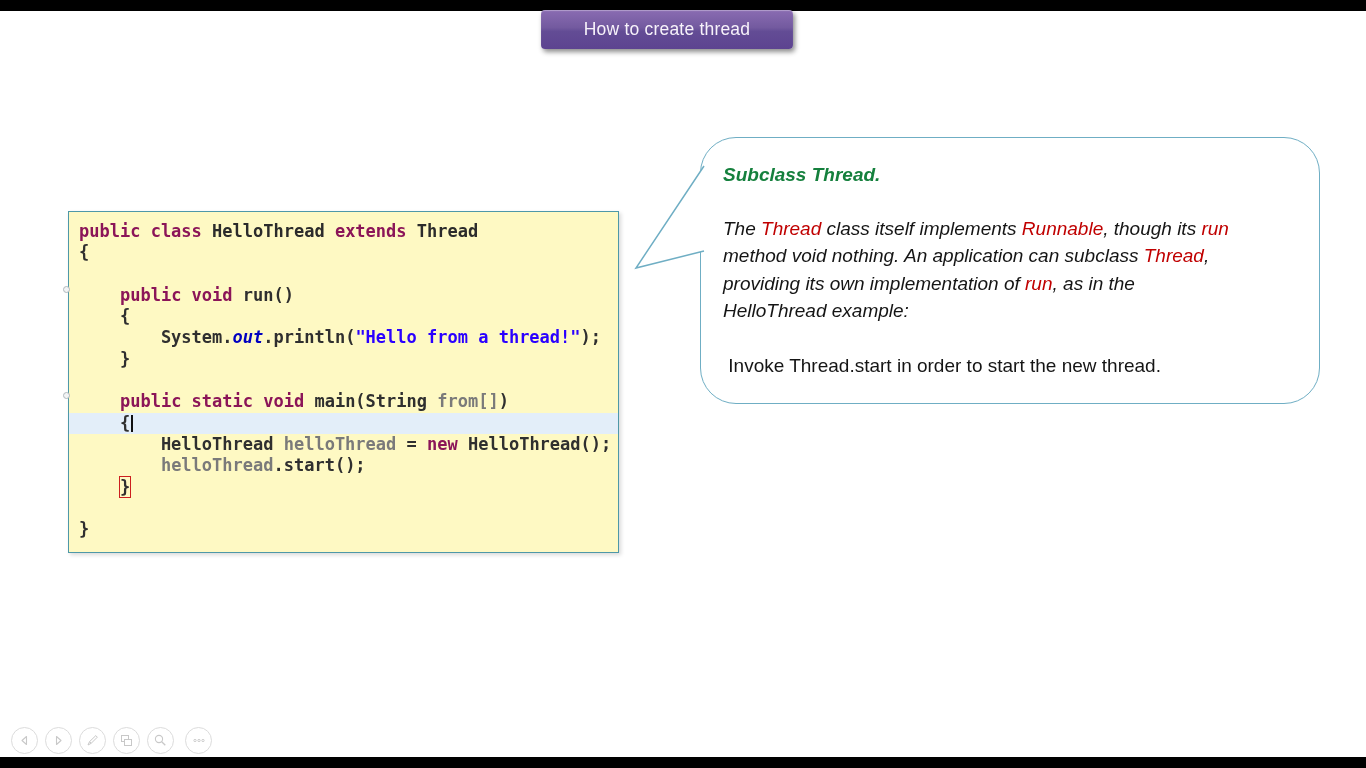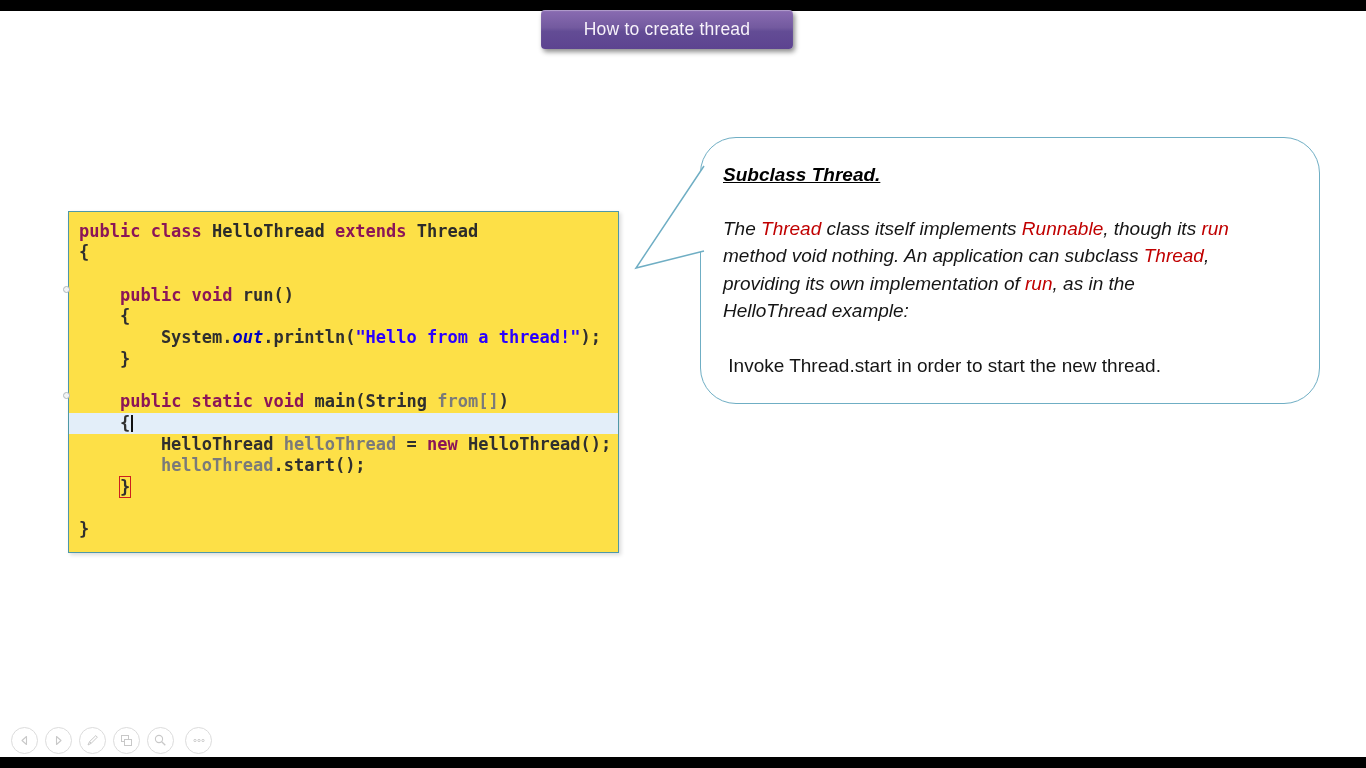--- a/index.html
+++ b/index.html
@@ -12,42 +12,42 @@
 
   
   .title-banner { position:absolute; left:535px; top:10px; width:252px; height:39px;
     background:linear-gradient(180deg,#8a6cb2 0%,#735a9f 45%,#634c95 55%,#5d4390 100%);
     border-radius:4px; box-shadow:2px 3px 5px rgba(0,0,0,0.45), inset 0 1px 1px rgba(255,255,255,0.35);
     display:flex; align-items:center; justify-content:center;
     color:#f7f2fa; font-size:17.5px; letter-spacing:0.2px;margin-left:6px; }
 
   
   .code-box { position:absolute; left:68px; top:211px; width:551px; height:342px;
-    background:#fde047; border:1px solid #4e98a8; box-shadow:2px 2px 4px rgba(0,0,0,0.15);
+    background:#fef9c3; border:1px solid #4e98a8; box-shadow:2px 2px 4px rgba(0,0,0,0.15);
     font-family:"DejaVu Sans Mono", monospace; font-size:17px; font-weight:600;
     padding-top:9px; overflow:hidden; z-index:1; }
   .code-line { height:21.3px; line-height:21.3px; white-space:pre; padding-left:10px; }
   .code-line.hl { background:#e3eef9; }
   .cs-plain { color:#2f2f2f; }
   .cs-type  { color:#2b2b2b; }
   .cs-kw    { color:#8b1558; font-weight:700; }
   .cs-str   { color:#2a00ff; }
   .cs-field { color:#0000c0; font-style:italic; }
   .cs-var   { color:#7a7a7a; }
   .cs-redbox{ color:#2f2f2f; outline:1.5px solid #cc1f1f; }
   .cs-cursor{ display:inline-block; width:2px; height:17px; background:#111; vertical-align:-3px; margin-left:1px; }
   .fold-marker { position:absolute; width:7px; height:7px; border-radius:50%;
     border:1px solid #b0b8bd; background:#f2f4f5; z-index:2; }
 
   
   .callout { position:absolute; left:700px; top:137px; width:620px; height:267px;
     background:#fff; border:1.5px solid #6faec4; border-radius:36px;
     padding:23px 20px 0 22px; font-size:19px; line-height:27.5px; color:#151515; z-index:1; }
-  .callout-heading { color:#000000; font-weight:bold; font-style:italic;
-    text-decoration:underline; margin-bottom:26px; }
+  .callout-heading { color:#15803d; font-weight:bold; font-style:italic;
+    margin-bottom:26px; }
   .rich-line { line-height:27.5px; white-space:pre-wrap;font-style:italic; }
   .red-word { color:#c00000; }
   .callout-para2 { margin-top:27px; white-space:pre-wrap; }
   .tail-svg { position:absolute; left:0; top:0; width:1366px; height:768px;
     pointer-events:none; z-index:2; }
 
   
   .nav-btn { position:absolute; top:727px; width:27px; height:27px; border-radius:50%;
     border:1px solid #dcdcdc; background:rgba(255,255,255,0.92);
     display:flex; align-items:center; justify-content:center; cursor:pointer; z-index:3; }

